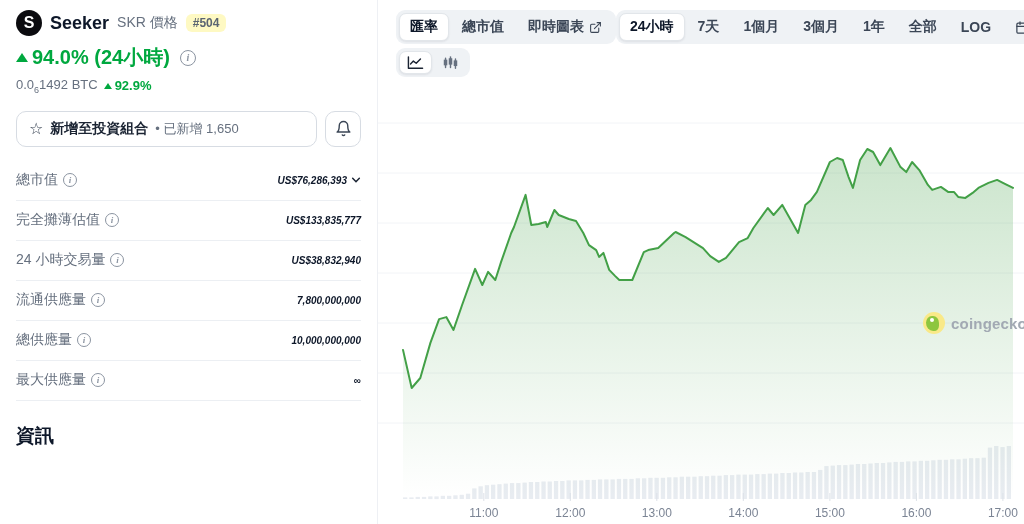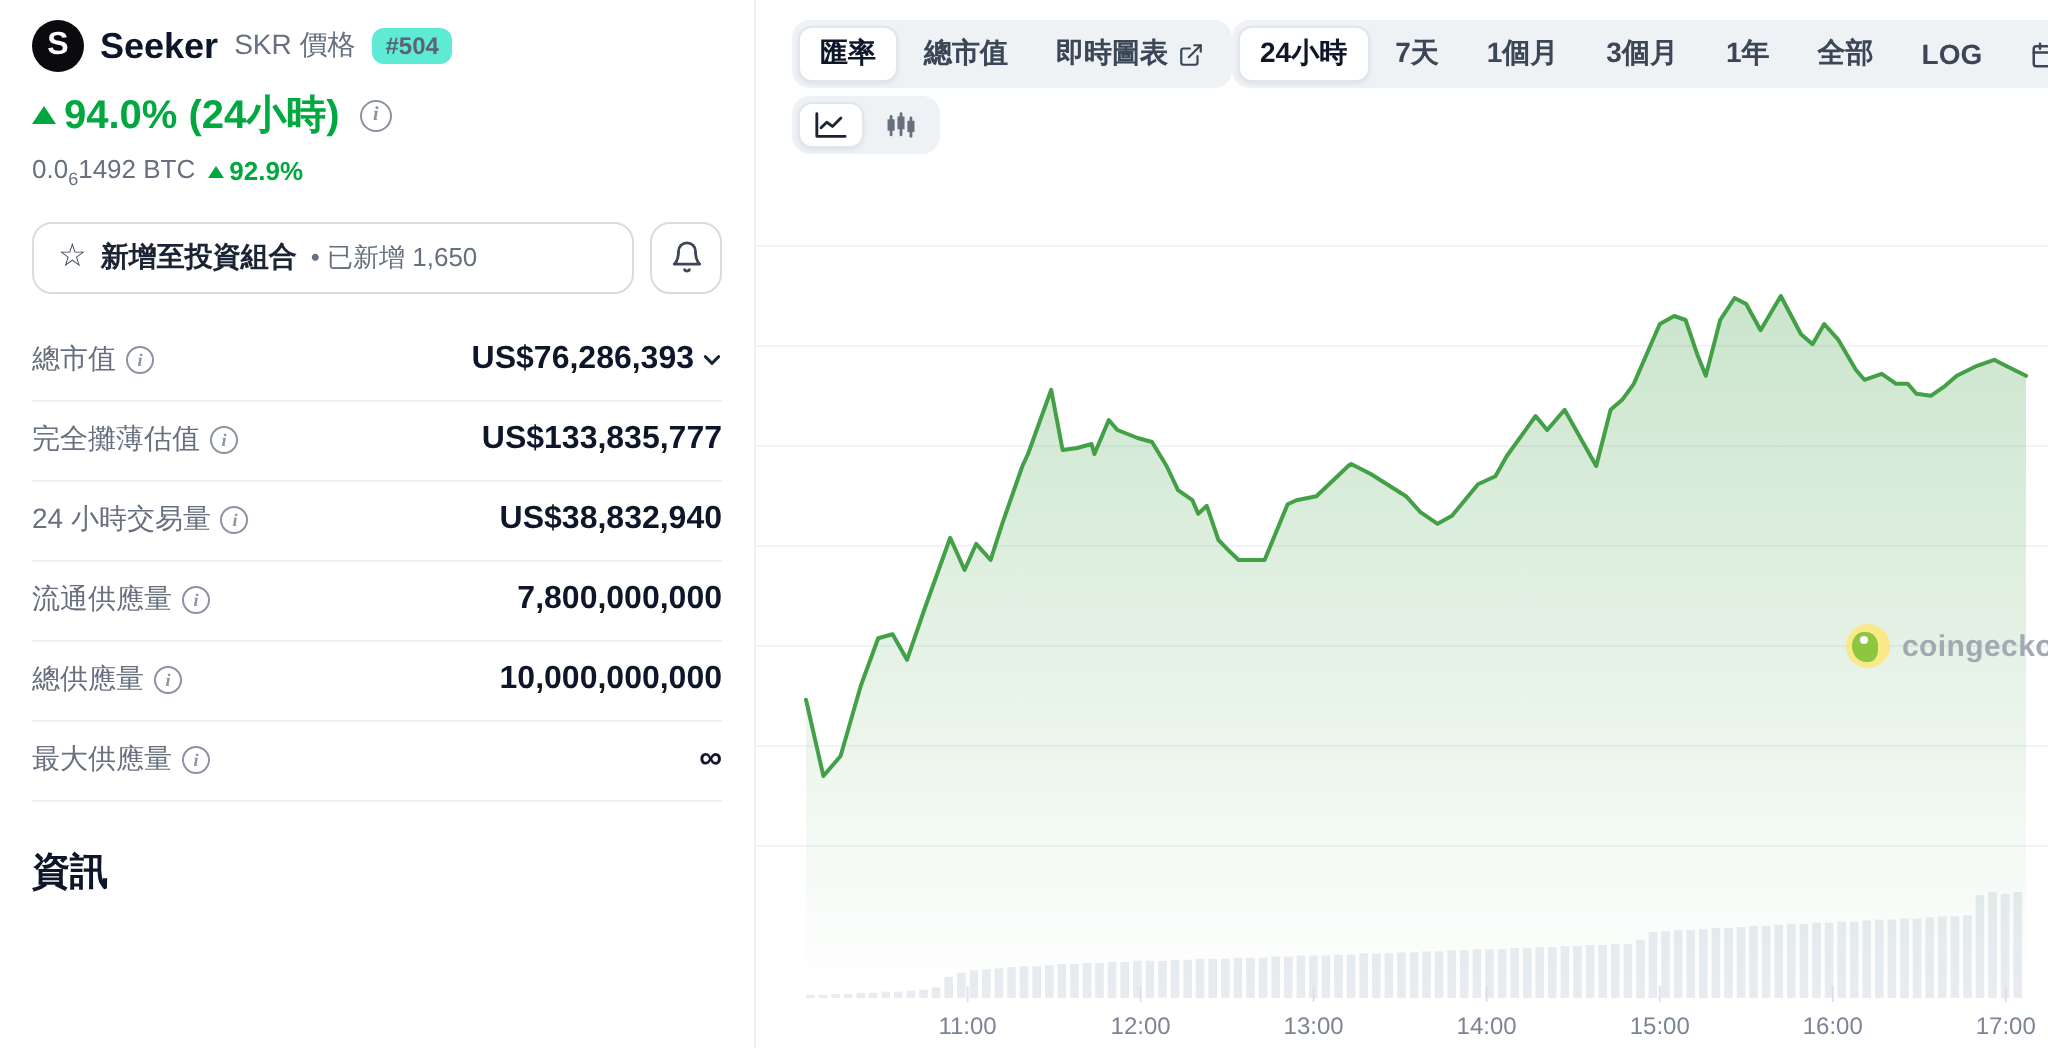--- a/index.html
+++ b/index.html
@@ -7,21 +7,21 @@
     font-family:"Liberation Sans","DejaVu Sans",sans-serif; color:#0d1729; }
   .page { position:relative; width:1024px; height:524px; }
 
   
   .left { position:absolute; left:0; top:0; width:377px; height:524px; padding:8px 16px 0 16px; }
   .coin-row { display:flex; align-items:center; gap:8px; height:30px; }
   .coin-logo { width:26px; height:26px; border-radius:50%; background:#0b0b0f; color:#fff;
     display:flex; align-items:center; justify-content:center; font-weight:bold; font-size:16px; }
   .coin-name { font-size:18px; font-weight:700; color:#0d1729; }
   .coin-sub { font-size:14px; color:#66707f; }
-  .rank-badge { font-size:12px; font-weight:600; color:#5a6472; background:#5eead4;
+  .rank-badge { font-size:12px; font-weight:600; color:#5a6472; background:#fef9c3;
     border-radius:6px; padding:2px 7px; }
   .price-row { display:flex; align-items:center; gap:10px; margin-top:6px; }
   .big-price { font-size:38px; font-weight:800; letter-spacing:-1.2px; color:#0d1729; }
   .chg { display:flex; align-items:center; gap:4px; color:#00a83f; font-size:20px; font-weight:700; }
   .tri-up { width:0; height:0; border-left:6px solid transparent; border-right:6px solid transparent;
     border-bottom:9px solid #00a83f; display:inline-block; }
   .tri-up.small { border-left-width:4px; border-right-width:4px; border-bottom-width:6px; }
   .info-i { width:16px; height:16px; border:1.4px solid #8b94a1; border-radius:50%; color:#8b94a1;
     font-size:10px; font-weight:700; display:inline-flex; align-items:center; justify-content:center;
     font-family:"Liberation Serif",serif; font-style:italic; flex:0 0 auto; }
@@ -44,21 +44,21 @@
   .star-ic { font-size:16px; color:#3b4656; line-height:1; }
   .pf-label { font-size:14px; font-weight:700; color:#1b2433; }
   .pf-sub { font-size:13px; color:#66707f; }
   .bell-btn { width:36px; height:36px; border:1px solid #d7dce3; border-radius:10px; background:#fff;
     display:flex; align-items:center; justify-content:center; cursor:pointer; }
 
   .stats { margin-top:14px; }
   .stat-row { display:flex; align-items:center; justify-content:space-between;
     height:40px; border-bottom:1px solid #eceff3; }
   .stat-label { display:flex; align-items:center; gap:5px; font-size:14px; color:#66707f; }
-  .stat-value { display:flex; align-items:center; gap:4px; font-size:16px; font-weight:700; color:#0d1729; }
+  .stat-value { display:flex; align-items:center; gap:4px; font-size:10px; font-weight:700; color:#0d1729;font-style:italic; }
   .chev { width:10px; height:10px; }
 
   .section-title { font-size:19px; font-weight:800; color:#0d1729; margin-top:22px; }
 
   
   .right { position:absolute; left:377px; top:0; width:647px; height:524px; border-left:1px solid #eef0f4; }
   .controls-top { position:absolute; left:18px; top:10px; right:10px; display:flex; justify-content:space-between; }
   .seg { display:flex; align-items:center; background:#eff2f5; border-radius:9px; padding:3px; gap:2px; }
   .seg-item { font-size:14px; font-weight:600; color:#3b4656; padding:5px 11px; border-radius:7px;
     display:flex; align-items:center; gap:5px; cursor:pointer; white-space:nowrap; }

